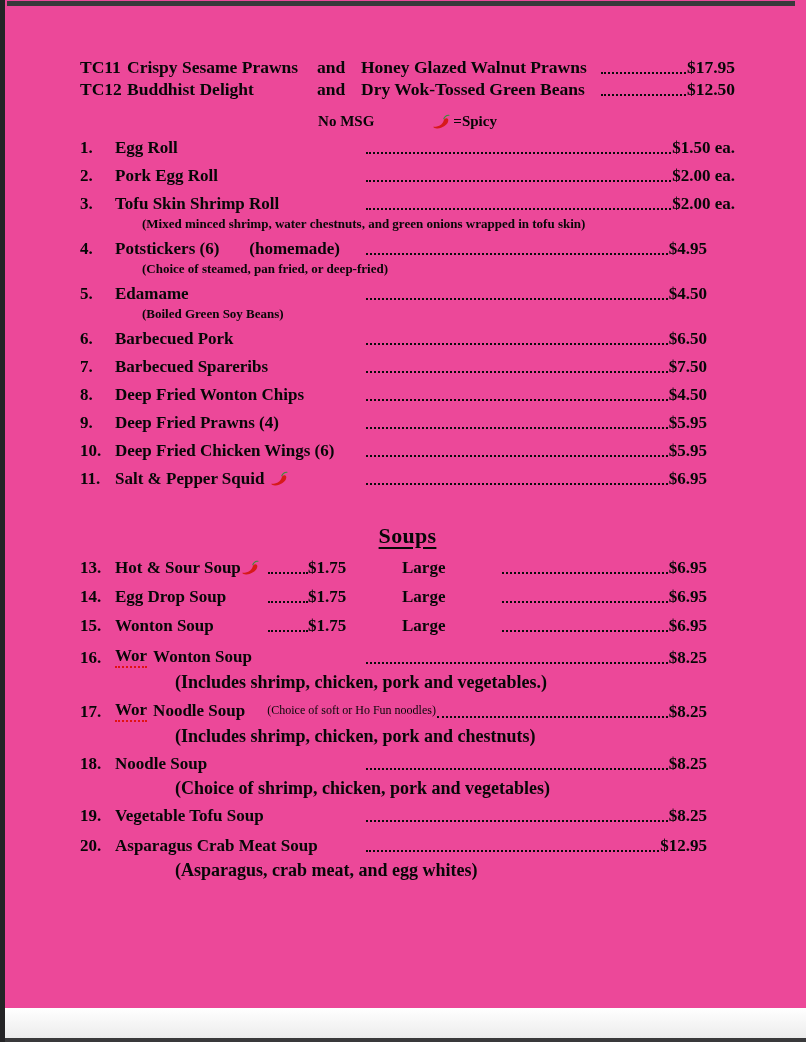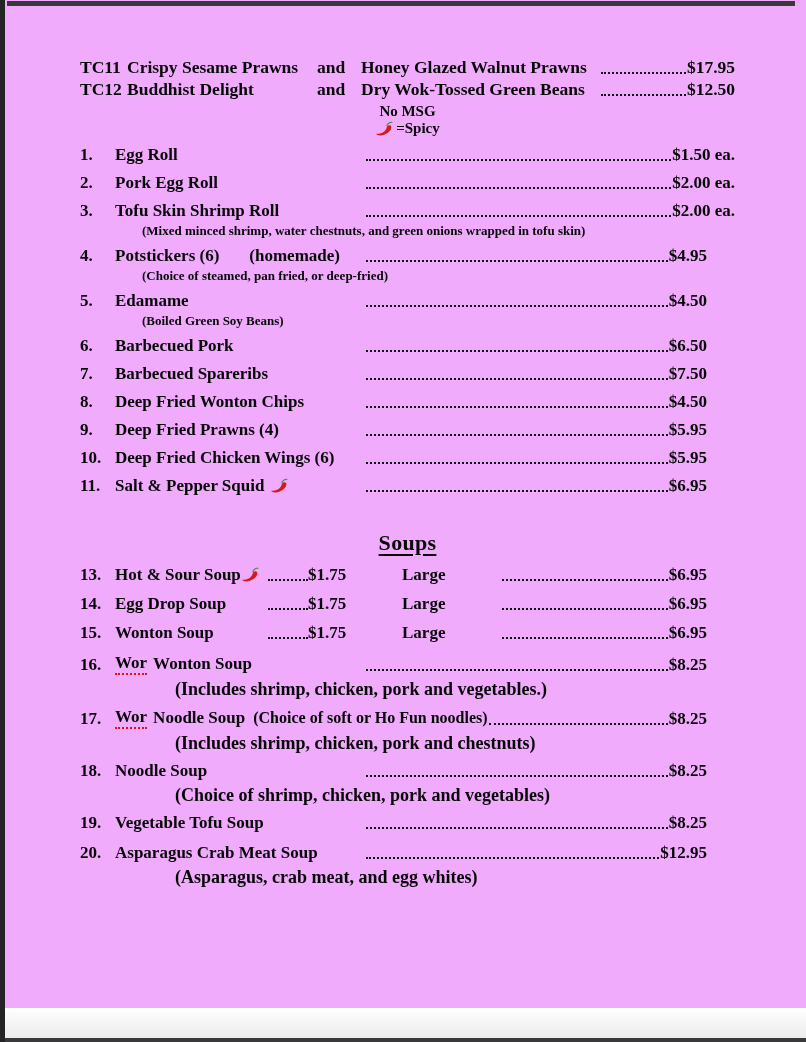--- a/index.html
+++ b/index.html
@@ -1,19 +1,19 @@
 <!DOCTYPE html>
 <html><head>
 <meta charset="utf-8">
 <title>Menu Page</title>
 <style>
   * { margin:0; padding:0; box-sizing:border-box; }
   html, body { background:#ffffff; }
   .page {
-    position:relative; width:806px; height:1042px; background:#f0abfc;
+    position:relative; width:806px; height:1042px; background:#ec4899;
     font-family:"Liberation Serif","DejaVu Serif",serif; color:#070707; overflow:hidden;
   }
   
   .edge-top   { position:absolute; top:1px; left:7px; right:11px; height:5px; background:#39393b; }
   .edge-left  { position:absolute; top:0; left:0; bottom:0; width:5px; background:#242426; }
   .edge-bottom{ position:absolute; bottom:0; left:5px; right:0; height:4px; background:#39393b; }
   .bottom-fade{ position:absolute; bottom:4px; left:5px; right:0; height:30px;
                 background:linear-gradient(#ffffff,#ececec); }
 
   .content { position:absolute; left:80px; top:0; width:655px; }
@@ -26,21 +26,21 @@
   .tc-and  { flex:none; width:44px; }
   .tc-n2   { flex:none; min-width:239px; white-space:nowrap; }
 
   .leader { flex:1 1 0; border-bottom:2.6px dotted #0a0a0a; margin:0 1px 4px 1px; min-width:12px; }
   .price  { flex:none; white-space:nowrap; }
   .inset  { margin-right:28px; }
 
   .section-heading { margin-top:24px; text-align:center; font-size:22px; font-weight:bold; letter-spacing:.3px; }
   .section-heading span { text-decoration:underline; text-decoration-thickness:2.2px; text-underline-offset:3.5px; }
 
-  .msg-row { margin-top:3px; display:flex; justify-content:center; align-items:center; font-weight:bold; font-size:15px;flex-direction:column; }
+  .msg-row { margin-top:13px; display:flex; justify-content:center; align-items:center; font-weight:bold; font-size:15px; }
   .msg-gap { width:58px; }
   .spicy-wrap { display:flex; align-items:center; gap:3px; }
 
   .items { margin-top:4px; }
   .row { display:flex; align-items:flex-end; font-weight:bold; font-size:17px; line-height:21px; margin-top:7px; }
   .num   { flex:none; width:35px; }
   .iname { flex:none; min-width:250px; display:flex; align-items:center; gap:6px; white-space:nowrap; }
   .name-note { margin-left:24px; }
   .idesc { font-size:13px; font-weight:bold; line-height:15px; margin:2px 0 3px 62px; }
 
@@ -48,21 +48,21 @@
   .soup-sm .row { margin-top:8px; }
   .iname-sm { flex:none; width:153px; display:flex; align-items:center; white-space:nowrap; }
   .sleader { flex:none; width:40px; border-bottom:2.6px dotted #0a0a0a; margin-bottom:4px; }
   .sprice  { flex:none; width:48px; }
   .size    { flex:none; width:50px; margin-left:46px; }
   .leader-lg { margin-left:50px; }
 
   .soup-lg .row { margin-top:9px; }
   .gap-lg { margin-top:34px; }
   .sdesc { font-size:18px; font-weight:bold; line-height:16px; margin:6px 0 0 95px; }
-  .inline-note { font-weight:bold; font-size:16px; margin-left:2px; }
+  .inline-note { font-weight:normal; font-size:12px; margin-left:16px; }
   .misspell { border-bottom:2px dotted #e11111; }
 
   .chili { display:inline-block; flex:none; }
 </style>
 </head>
 <body>
 
 <svg width="0" height="0" style="position:absolute">
   <defs>
     <g id="chili-glyph">

